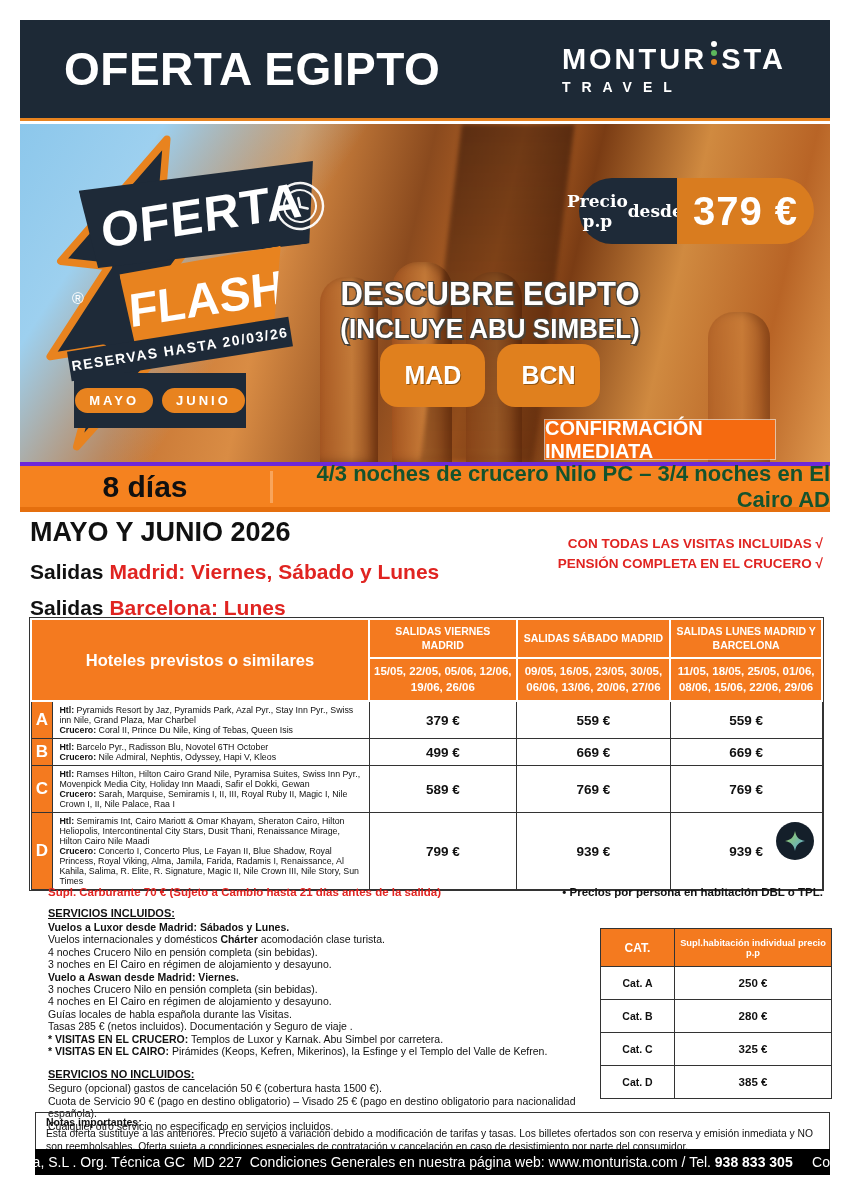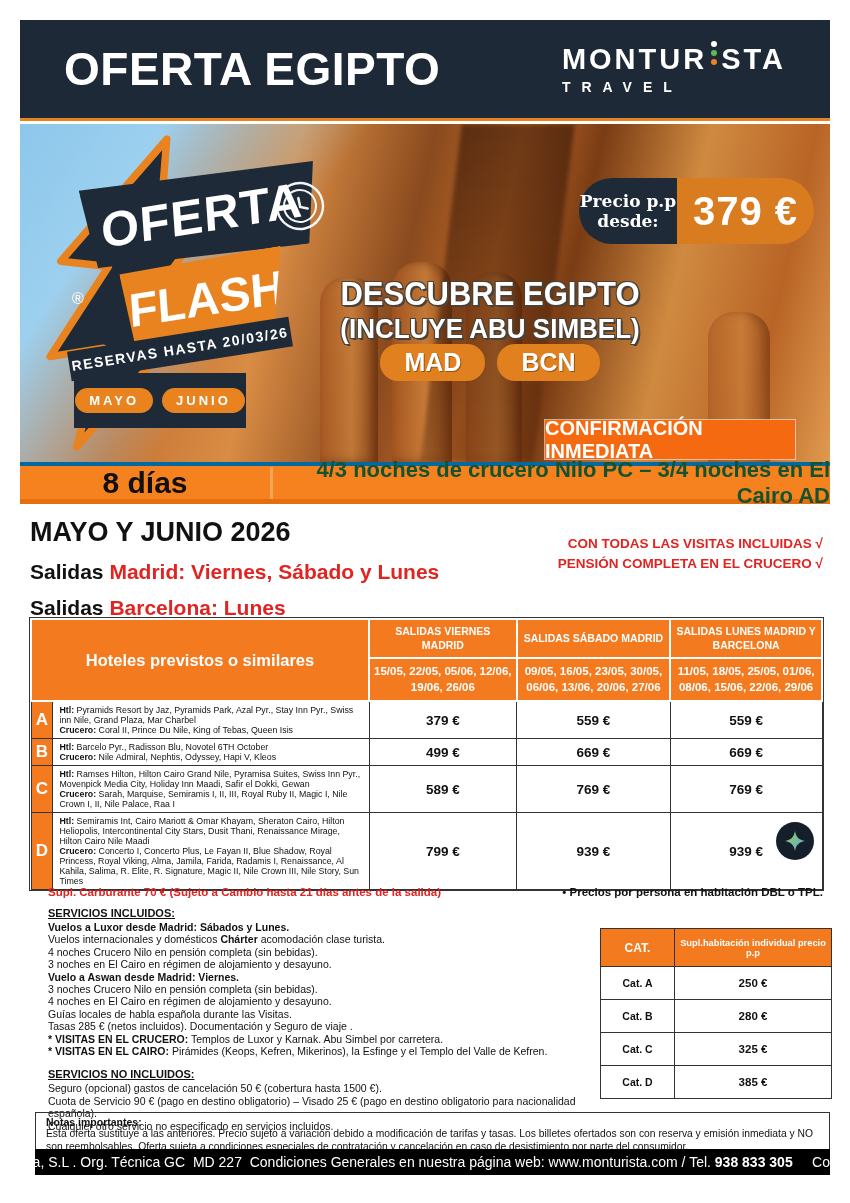--- a/index.html
+++ b/index.html
@@ -40,38 +40,38 @@
   .banner-reservas span { color:#fff; font-size:14px; font-weight:bold; letter-spacing:1.5px; }
   .registered { position:absolute; left:52px; top:166px; color:#fff; font-size:16px; z-index:4; }
   .months { position:absolute; left:54px; top:249px; width:172px; height:55px; background:#1e2a38;
     display:flex; align-items:center; justify-content:center; gap:9px; z-index:4; }
   .month-pill { background:#e8831f; color:#fff; font-weight:bold; font-size:13px; letter-spacing:3px;
     padding:5px 14px; border-radius:14px;text-align:right; }
   .clock { position:absolute; left:254px; top:56px; width:52px; height:52px; z-index:4; opacity:.95; transform:rotate(-12deg); }
   .price-pill { position:absolute; left:559px; top:54px; height:66px; display:flex; z-index:5; }
   .pp-left { width:98px; background:#1e2a38; border-radius:33px 0 0 33px; color:#fff;
     font-family:"DejaVu Serif", serif; font-weight:bold; font-size:17px; line-height:1.2;
-    display:flex; flex-direction:column; align-items:center; justify-content:center; text-align:center; }
+    display:flex; flex-direction:row; align-items:center; justify-content:center; text-align:center; }
   .pp-right { width:137px; background:#d97c1f; border-radius:0 33px 33px 0; color:#fff;
     font-size:40px; font-weight:bold; display:flex; align-items:center; justify-content:center; letter-spacing:1px; }
   .headline-wrap { position:absolute; left:288px; top:152px; width:364px; text-align:center; z-index:5; }
   .headline { color:#fff; font-size:31px; font-weight:bold; transform:scaleY(1.08);
     text-shadow:2px 2px 0 #4a4238,-1px -1px 0 #4a4238,1px -1px 0 #4a4238,-1px 1px 0 #4a4238; }
   .subheadline { color:#fff; font-size:26px; font-weight:bold; transform:scaleY(1.08); margin-top:1px;
     text-shadow:2px 2px 0 #4a4238,-1px -1px 0 #4a4238,1px -1px 0 #4a4238,-1px 1px 0 #4a4238; }
   .airports { position:absolute; left:288px; top:220px; width:364px; display:flex; justify-content:center; gap:12px; z-index:5; }
-  .airport-pill { background:#e0801e; color:#fff; font-size:25px; font-weight:bold; padding:4px 24px;
+  .airport-pill { background:#e0801e; color:#fff; font-size:25px; font-weight:bold; padding:17px 24px;
     border-radius:18px; text-shadow:1px 1px 0 rgba(70,40,0,.5); }
-  .confirm { position:absolute; left:525px; top:296px; width:250px; height:39px; background:#f56a10;
+  .confirm { position:absolute; left:525px; top:296px; width:230px; height:39px; background:#f56a10;
     color:#fff; font-size:20px; font-weight:bold; display:flex; align-items:center; justify-content:center;
     z-index:5; box-shadow:0 0 0 1px rgba(255,255,255,.55); }
 
   
-  .duration-bar { position:absolute; left:20px; top:462px; width:810px; height:42px; background:#f5821f;
-    border-top:4px solid #0369a1; border-bottom:5px solid #e56f0e; display:flex; align-items:center; }
+  .duration-bar { position:absolute; left:20px; top:462px; width:810px; height:50px; background:#f5821f;
+    border-top:4px solid #6d28d9; border-bottom:5px solid #e56f0e; display:flex; align-items:center; }
   .duration-days { width:250px; text-align:center; font-size:30px; font-weight:bold; color:#101010; }
   .duration-div { width:3px; height:32px; background:#f8a55c; }
   .duration-desc { flex:1; text-align:right; font-size:22px; font-weight:bold; color:#14532d; }
 
   
   .intro { position:absolute; left:30px; top:517px; width:793px; }
   .season { font-size:27px; font-weight:bold; color:#111; }
   .salida { font-size:21px; font-weight:bold; color:#111; margin-top:12px; }
   .salida .red { color:#e02421; }
   .highlights { position:absolute; right:0; top:17px; text-align:right; color:#e02421;

